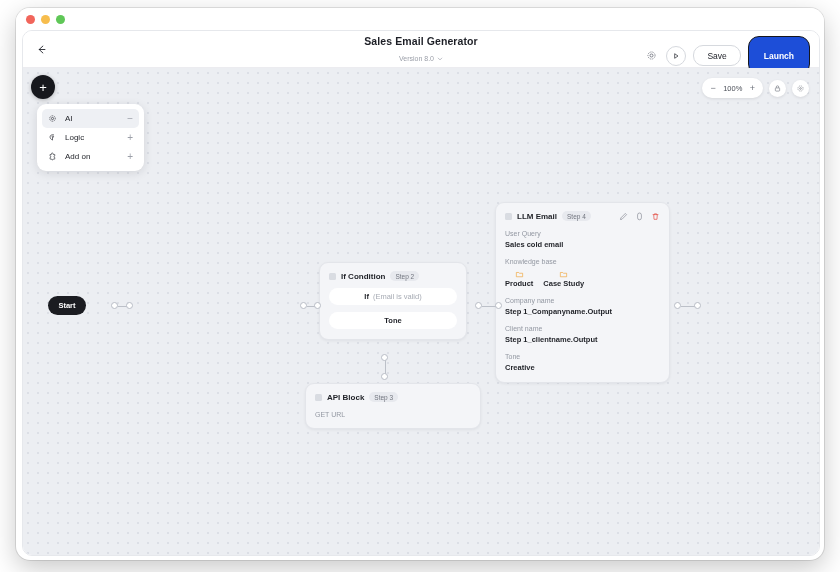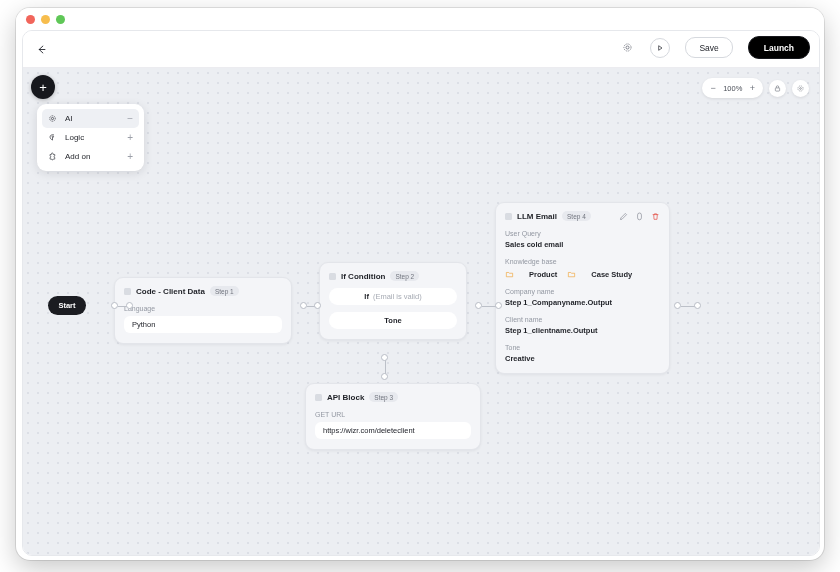--- a/index.html
+++ b/index.html
@@ -87,21 +87,21 @@
     align-items: center;
     gap: 3px;
     pointer-events: auto;
     cursor: pointer;
   }
   .hdr-right {
     position: absolute;
     right: 9px; top: 5px;
     display: flex;
     align-items: center;
-    gap: 15px;
+    gap: 7px;
   }
   .icon-btn {
     width: 16px; height: 16px;
     display: flex; align-items: center; justify-content: center;
     color: #5c606b;
     cursor: pointer;
   }
   .round-btn {
     width: 18px; height: 18px;
     border: 1px solid #d6d9de;
@@ -116,24 +116,24 @@
     padding: 0 13px;
     border: 1px solid #d6d9de;
     border-radius: 10px;
     background: #ffffff;
     color: #23252c;
     font-size: 8.5px;
     display: flex; align-items: center; justify-content: center;
     cursor: pointer;
   }
   .pill-btn.primary {
-    background: #000000;
+    background: #1d4ed8;
     border-color: #17181d;
     color: #ffffff;
-    padding: 0 15px;
+    padding: 8px 15px;
     height: 21px;
     border-radius: 11px;
     font-weight: bold;
   }
 
   
   .canvas {
     position: relative;
     height: 487px;
     background-color: #eceef2;
@@ -297,21 +297,21 @@
   }
   .cond-pill .if-key { font-weight: bold; color: #1f2127; margin-right: 4px; }
   .cond-pill .if-val { color: #a7abb4; }
   .cond-pill .else-key { font-weight: bold; color: #1f2127; }
   .kb-row {
     margin-top: 5px;
     display: flex;
     align-items: center;
     gap: 10px;
   }
-  .kb-item { display: flex; align-items: center; gap: 15px; font-size: 7.5px; color: #1f2127; font-weight: bold; cursor: pointer; }
+  .kb-item { display: flex; align-items: center; gap: 0; font-size: 7.5px; color: #1f2127; font-weight: bold; cursor: pointer; flex-direction: column; }
 
   
   .start-node {
     position: absolute;
     width: 38px; height: 19px;
     background: #1b1c21;
     color: #ffffff;
     border-radius: 10px;
     display: flex; align-items: center; justify-content: center;
     font-size: 7.5px;
@@ -372,20 +372,29 @@
     <div class="app">
 
       <div class="header">
         <div class="back-btn">
           <svg width="11" height="11" viewBox="0 0 16 16">
             <path d="M10 3 L4.6 8 L10 13" fill="none" stroke="currentColor" stroke-width="1.3" stroke-linecap="round" stroke-linejoin="round"></path>
             <path d="M4.6 8 H13" fill="none" stroke="currentColor" stroke-width="1.3" stroke-linecap="round"></path>
           </svg>
         </div>
 
+        <div class="title-wrap">
+          <div class="app-title">Sales Email Generator</div>
+          <div class="app-version">
+            <span>Version 8.0</span>
+            <svg width="6" height="6" viewBox="0 0 10 10">
+              <path d="M2 3.5 L5 6.5 L8 3.5" fill="none" stroke="#9a9ea8" stroke-width="1.1" stroke-linecap="round" stroke-linejoin="round"></path>
+            </svg>
+          </div>
+        </div>
 
         <div class="hdr-right">
           <div class="icon-btn">
             <svg width="11" height="11" viewBox="0 0 16 16">
               <circle cx="8" cy="8" r="2.2" fill="none" stroke="currentColor" stroke-width="1.1"></circle>
               <circle cx="8" cy="8" r="5.2" fill="none" stroke="currentColor" stroke-width="1.1" stroke-dasharray="1.6 1.4"></circle>
             </svg>
           </div>
           <div class="round-btn">
             <svg width="8" height="8" viewBox="0 0 12 12">
@@ -470,29 +479,20 @@
         <div class="conn-dot" style="left:358px; top:305px;"></div>
 
         <div class="conn-dot" style="left:651px; top:234px;"></div>
         <div class="conn-line h" style="left:658px; top:237.5px; width:14px;"></div>
         <div class="conn-dot" style="left:671px; top:234px;"></div>
 
         <div class="start-node" style="left:25px; top:228px;">
           <span>Start</span>
         </div>
 
-        <div class="node" style="left:91px; top:209px; width:178px;">
-          <div class="node-head">
-            <span class="drag-sq"></span>
-            <span class="node-title">Code - Client Data</span>
-            <span class="step-badge">Step 1</span>
-          </div>
-          <div class="field-label">Language</div>
-          <div class="input-box">Python</div>
-        </div>
 
         <div class="node" style="left:296px; top:194px; width:148px;">
           <div class="node-head">
             <span class="drag-sq"></span>
             <span class="node-title">If Condition</span>
             <span class="step-badge">Step 2</span>
           </div>
           <div class="cond-pill">
             <span class="if-key">If</span>
             <span class="if-val">(Email is valid)</span>
@@ -502,21 +502,20 @@
           </div>
         </div>
 
         <div class="node" style="left:282px; top:315px; width:176px;">
           <div class="node-head">
             <span class="drag-sq"></span>
             <span class="node-title">API Block</span>
             <span class="step-badge">Step 3</span>
           </div>
           <div class="field-label">GET URL</div>
-          <div class="input-box">https://wizr.com/deleteclient</div>
         </div>
 
         <div class="node" style="left:472px; top:134px; width:175px;">
           <div class="node-head">
             <span class="drag-sq"></span>
             <span class="node-title">LLM Email</span>
             <span class="step-badge">Step 4</span>
             <span class="node-actions">
               <span class="act">
                 <svg width="9" height="9" viewBox="0 0 16 16">

